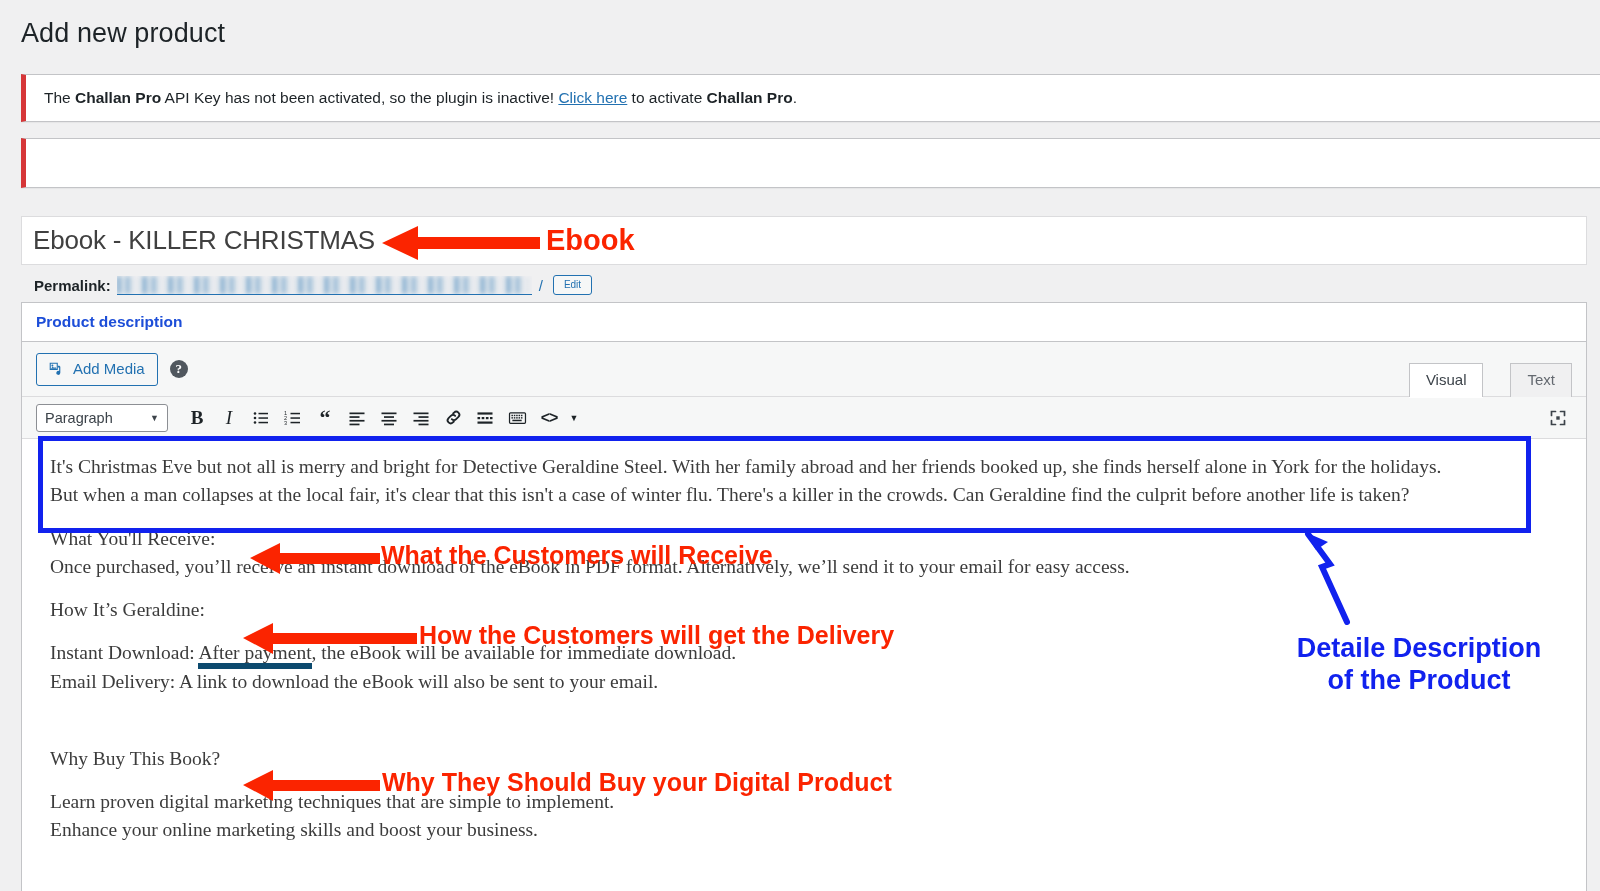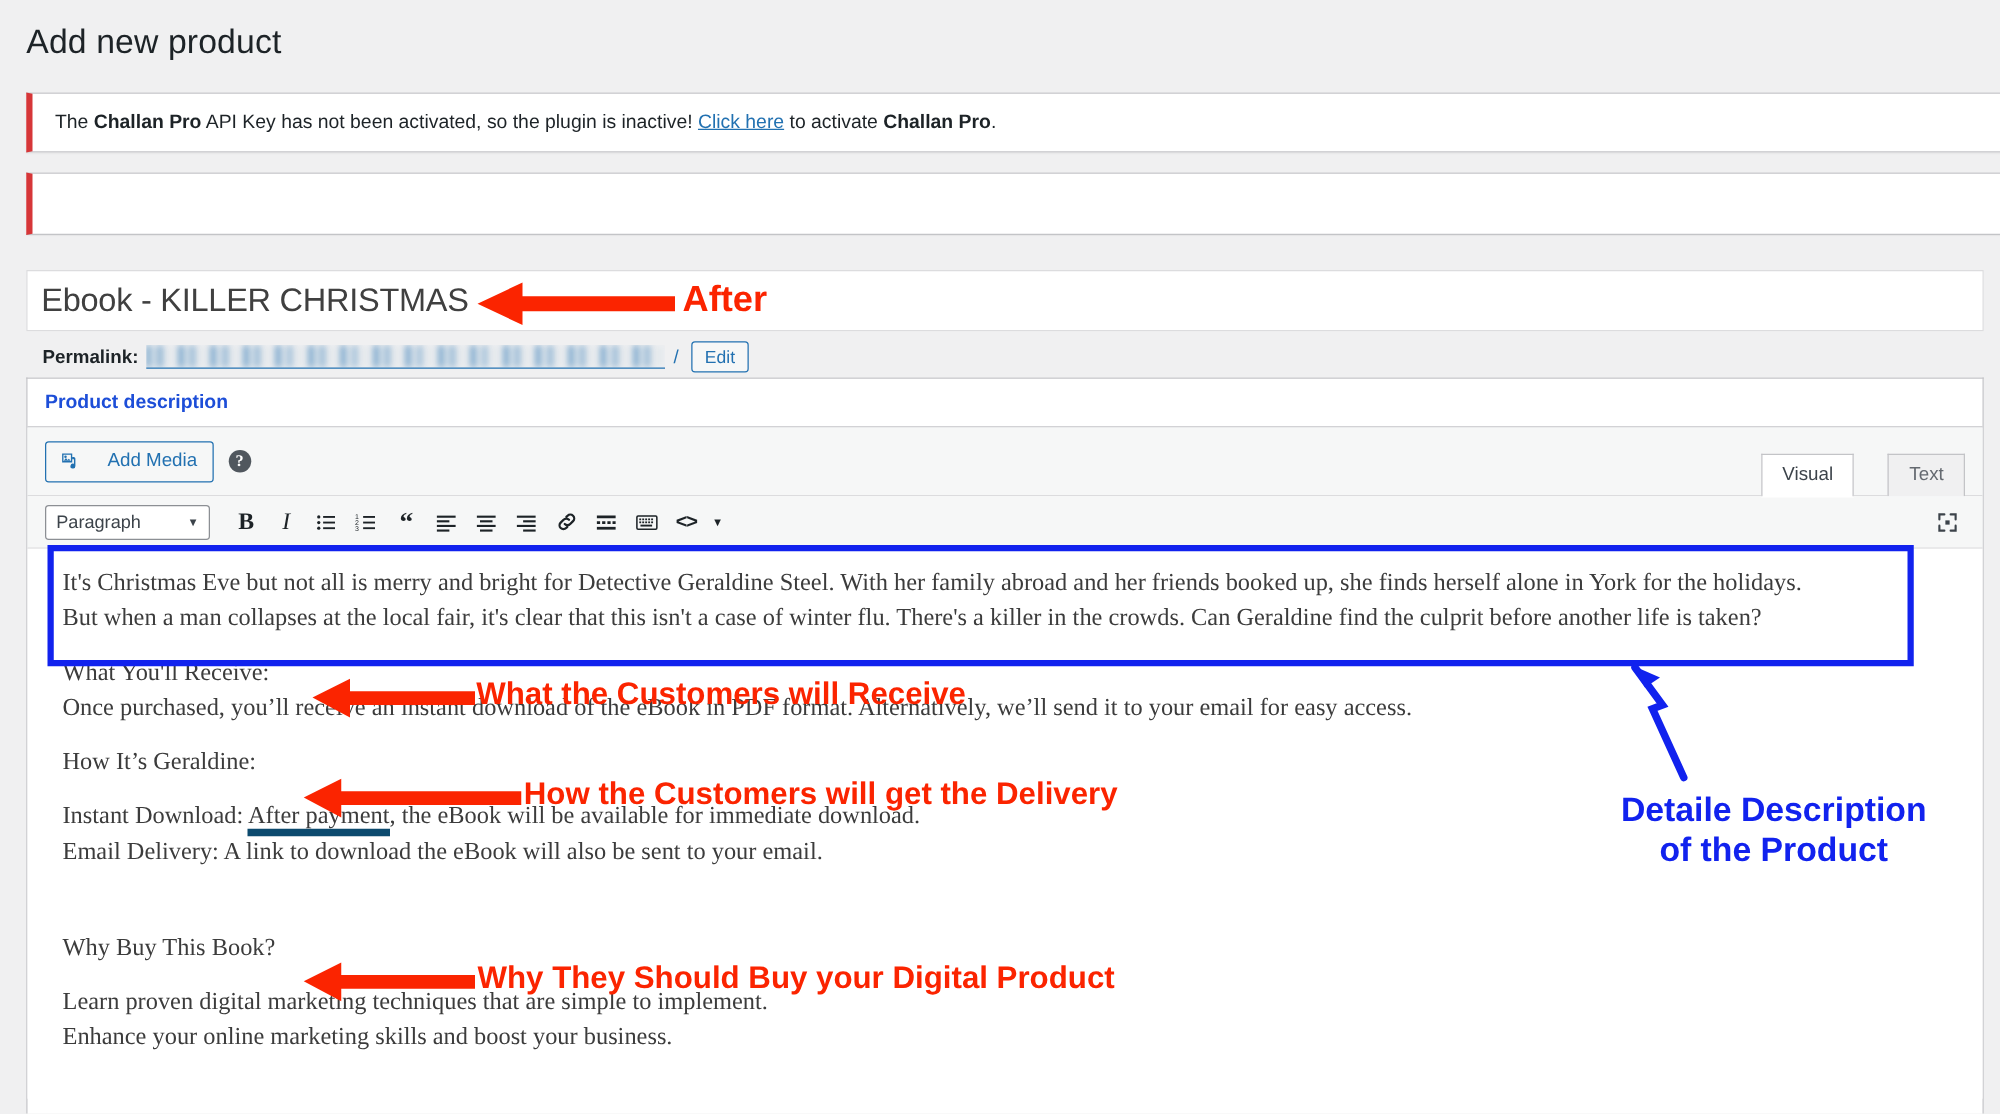--- a/index.html
+++ b/index.html
@@ -131,21 +131,21 @@
     color: #2271b1;
     margin-left: 1px;
   }
   .permalink-edit {
     margin-left: 4px;
     background: #f6f7f7;
     border: 1px solid #2271b1;
     border-radius: 3px;
     color: #2271b1;
     font-family: "Liberation Sans", sans-serif;
-    font-size: 14px;
+    font-size: 10px;
     padding: 3px 10px 4px;
     cursor: pointer;
   }
 
   
   .editor-panel {
     position: absolute;
     left: 21px;
     top: 302px;
     width: 1566px;
@@ -172,21 +172,21 @@
     background: #f6f7f7;
     border-bottom: 1px solid #dcdcde;
     display: flex;
     align-items: center;
     padding-left: 14px;
     gap: 12px;
   }
   .add-media-btn {
     display: inline-flex;
     align-items: center;
-    gap: 21px;
+    gap: 8px;
     background: #f6f7f7;
     border: 1px solid #2271b1;
     border-radius: 3px;
     color: #2271b1;
     font-size: 15px;
     padding: 6px 12px 7px 10px;
     cursor: pointer;
   }
   .media-icon {
     display: inline-block;
@@ -520,21 +520,21 @@
         <p>Enhance your online marketing skills and boost your business.</p>
       </div>
     </div>
   </div>
 
   <div class="blue-box" style="left:38px; top:436px; width:1493px; height:97px;"></div>
 
   <svg class="anno-svg" style="left:382px; top:222px;" width="160" height="42" viewBox="0 0 160 42">
     <path d="M0 21 L36 4 L36 15 L158 15 L158 27 L36 27 L36 38 Z" fill="#fb2400"></path>
   </svg>
-  <div class="anno-text-red" style="left:546px; top:224px; font-size:29px;">After</div>
+  <div class="anno-text-red" style="left:546px; top:224px; font-size:29px;">Ebook</div>
 
   <svg class="anno-svg" style="left:250px; top:540px;" width="132" height="36" viewBox="0 0 132 36">
     <path d="M0 18 L30 3 L30 13 L130 13 L130 24 L30 24 L30 34 Z" fill="#fb2400"></path>
   </svg>
   <div class="anno-text-red" style="left:381px; top:541px; font-size:25px;">What the Customers will Receive</div>
 
   <svg class="anno-svg" style="left:243px; top:620px;" width="176" height="36" viewBox="0 0 176 36">
     <path d="M0 18 L30 3 L30 13 L174 13 L174 24 L30 24 L30 34 Z" fill="#fb2400"></path>
   </svg>
   <div class="anno-text-red" style="left:419px; top:621px; font-size:25px;">How the Customers will get the Delivery</div>

